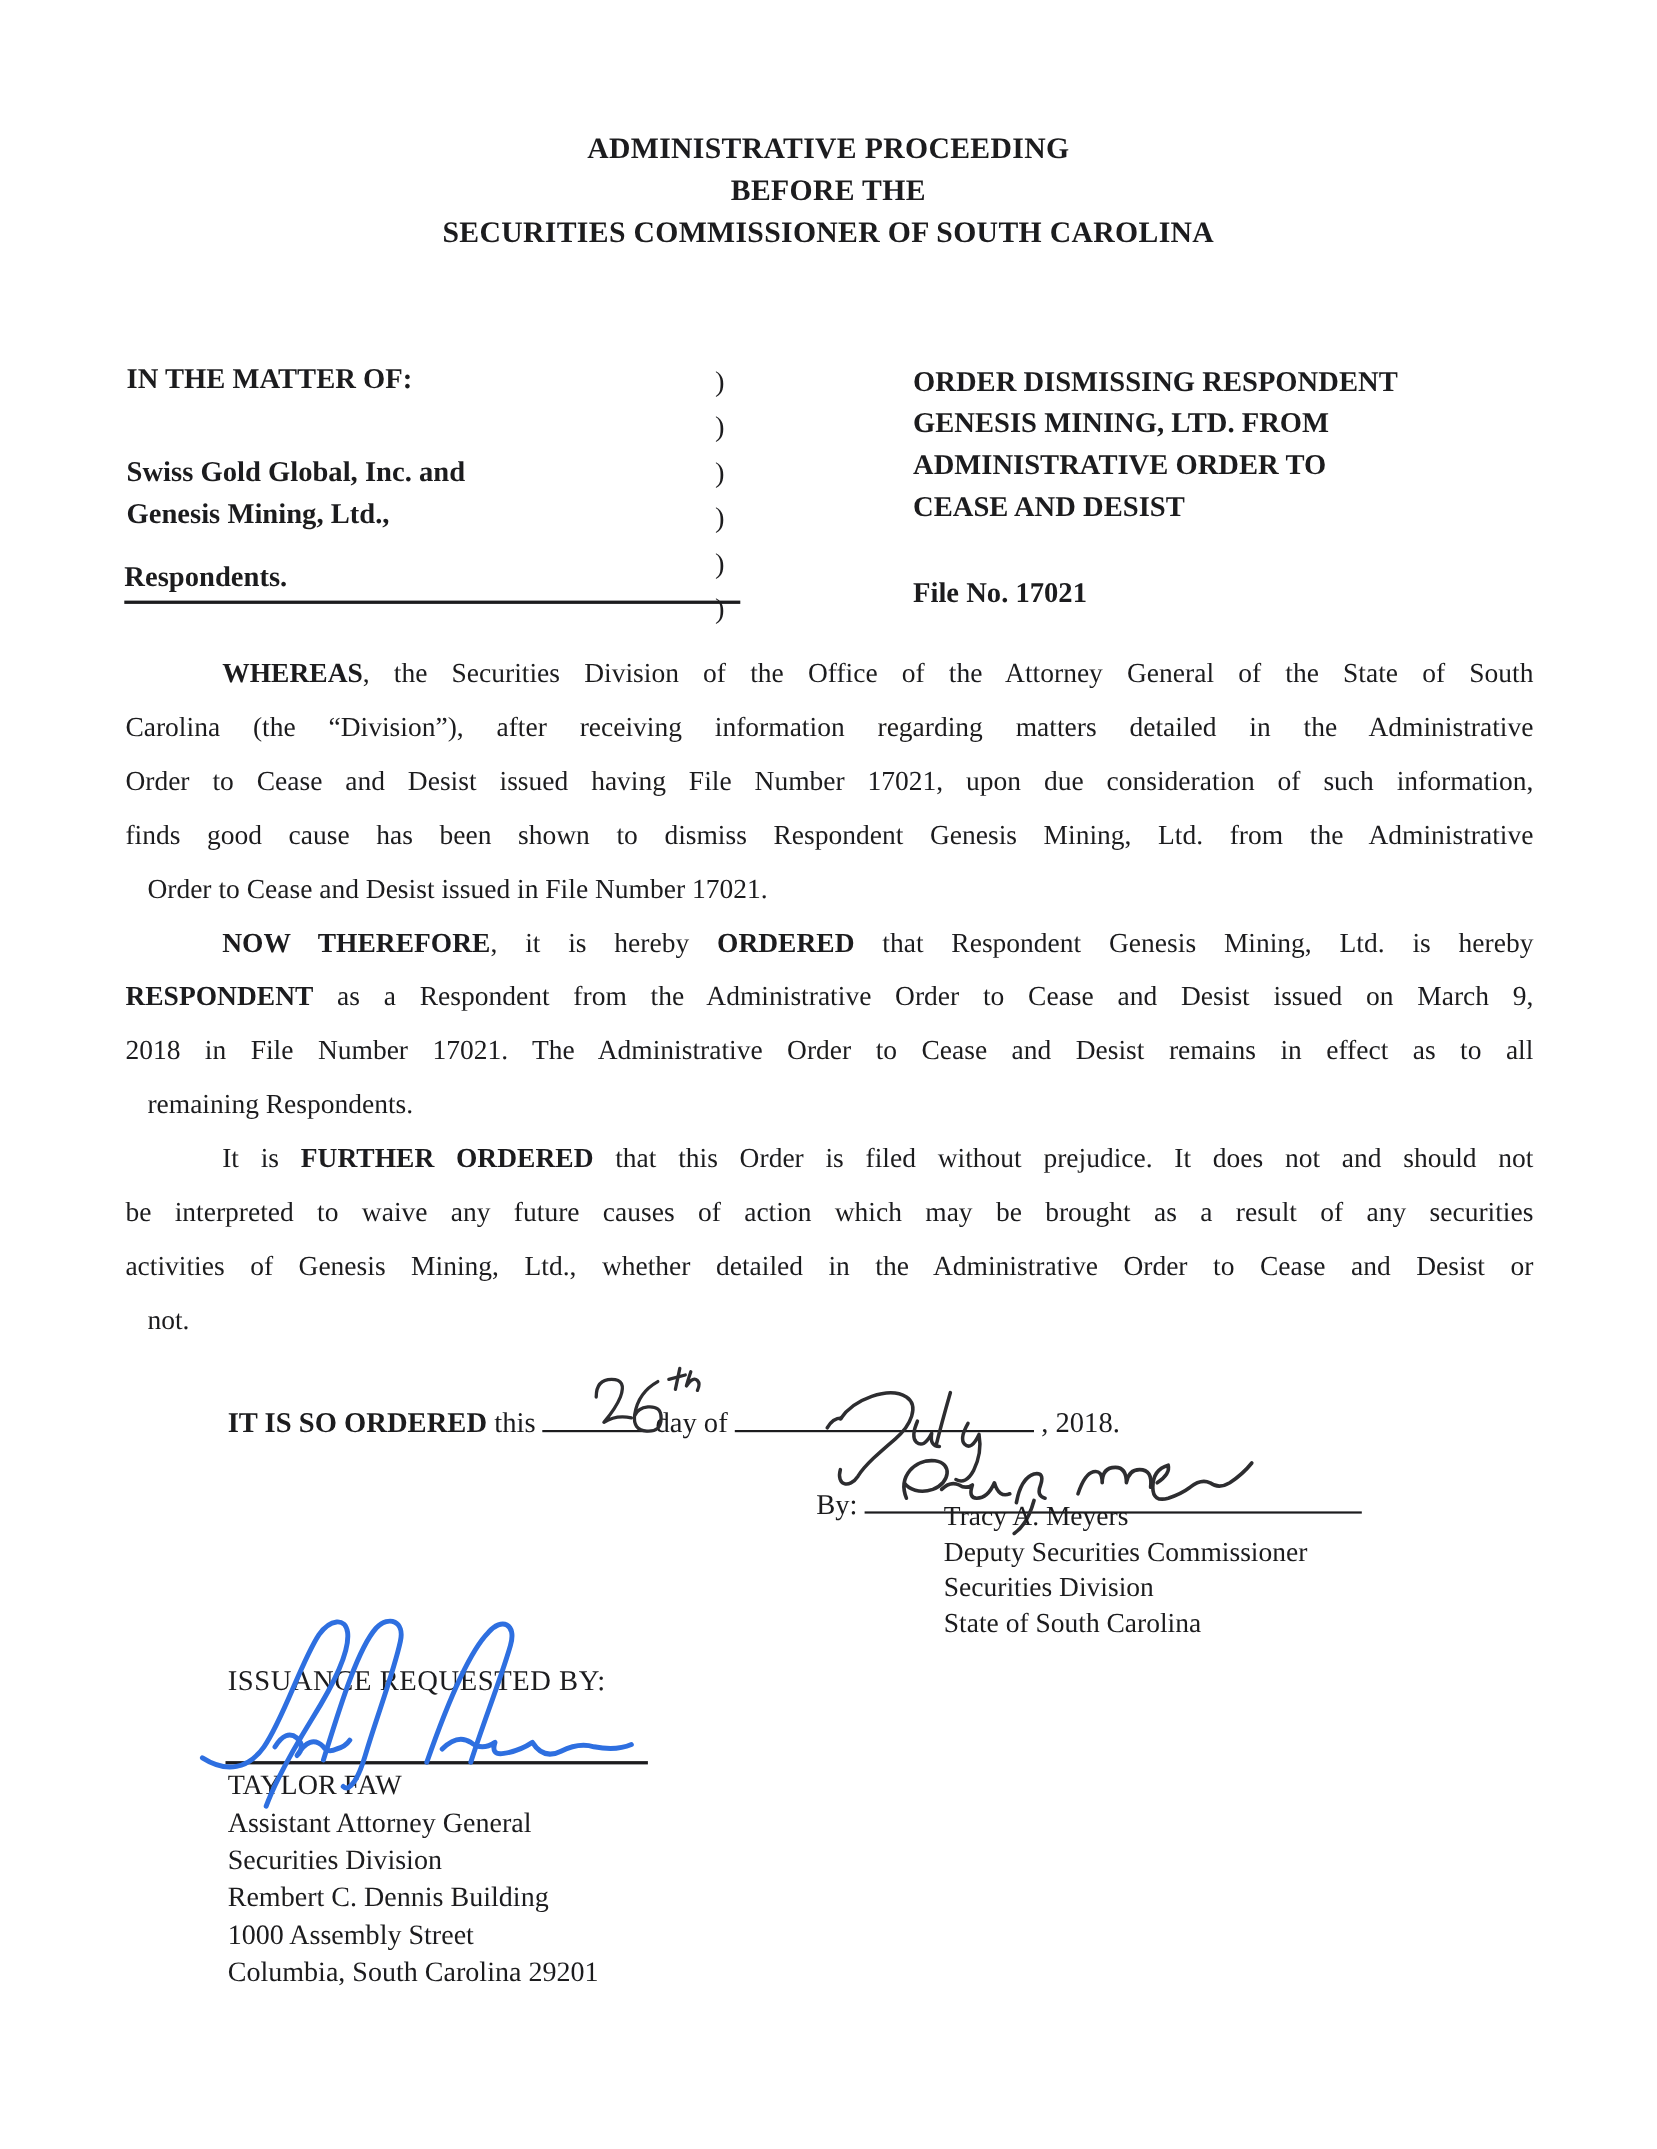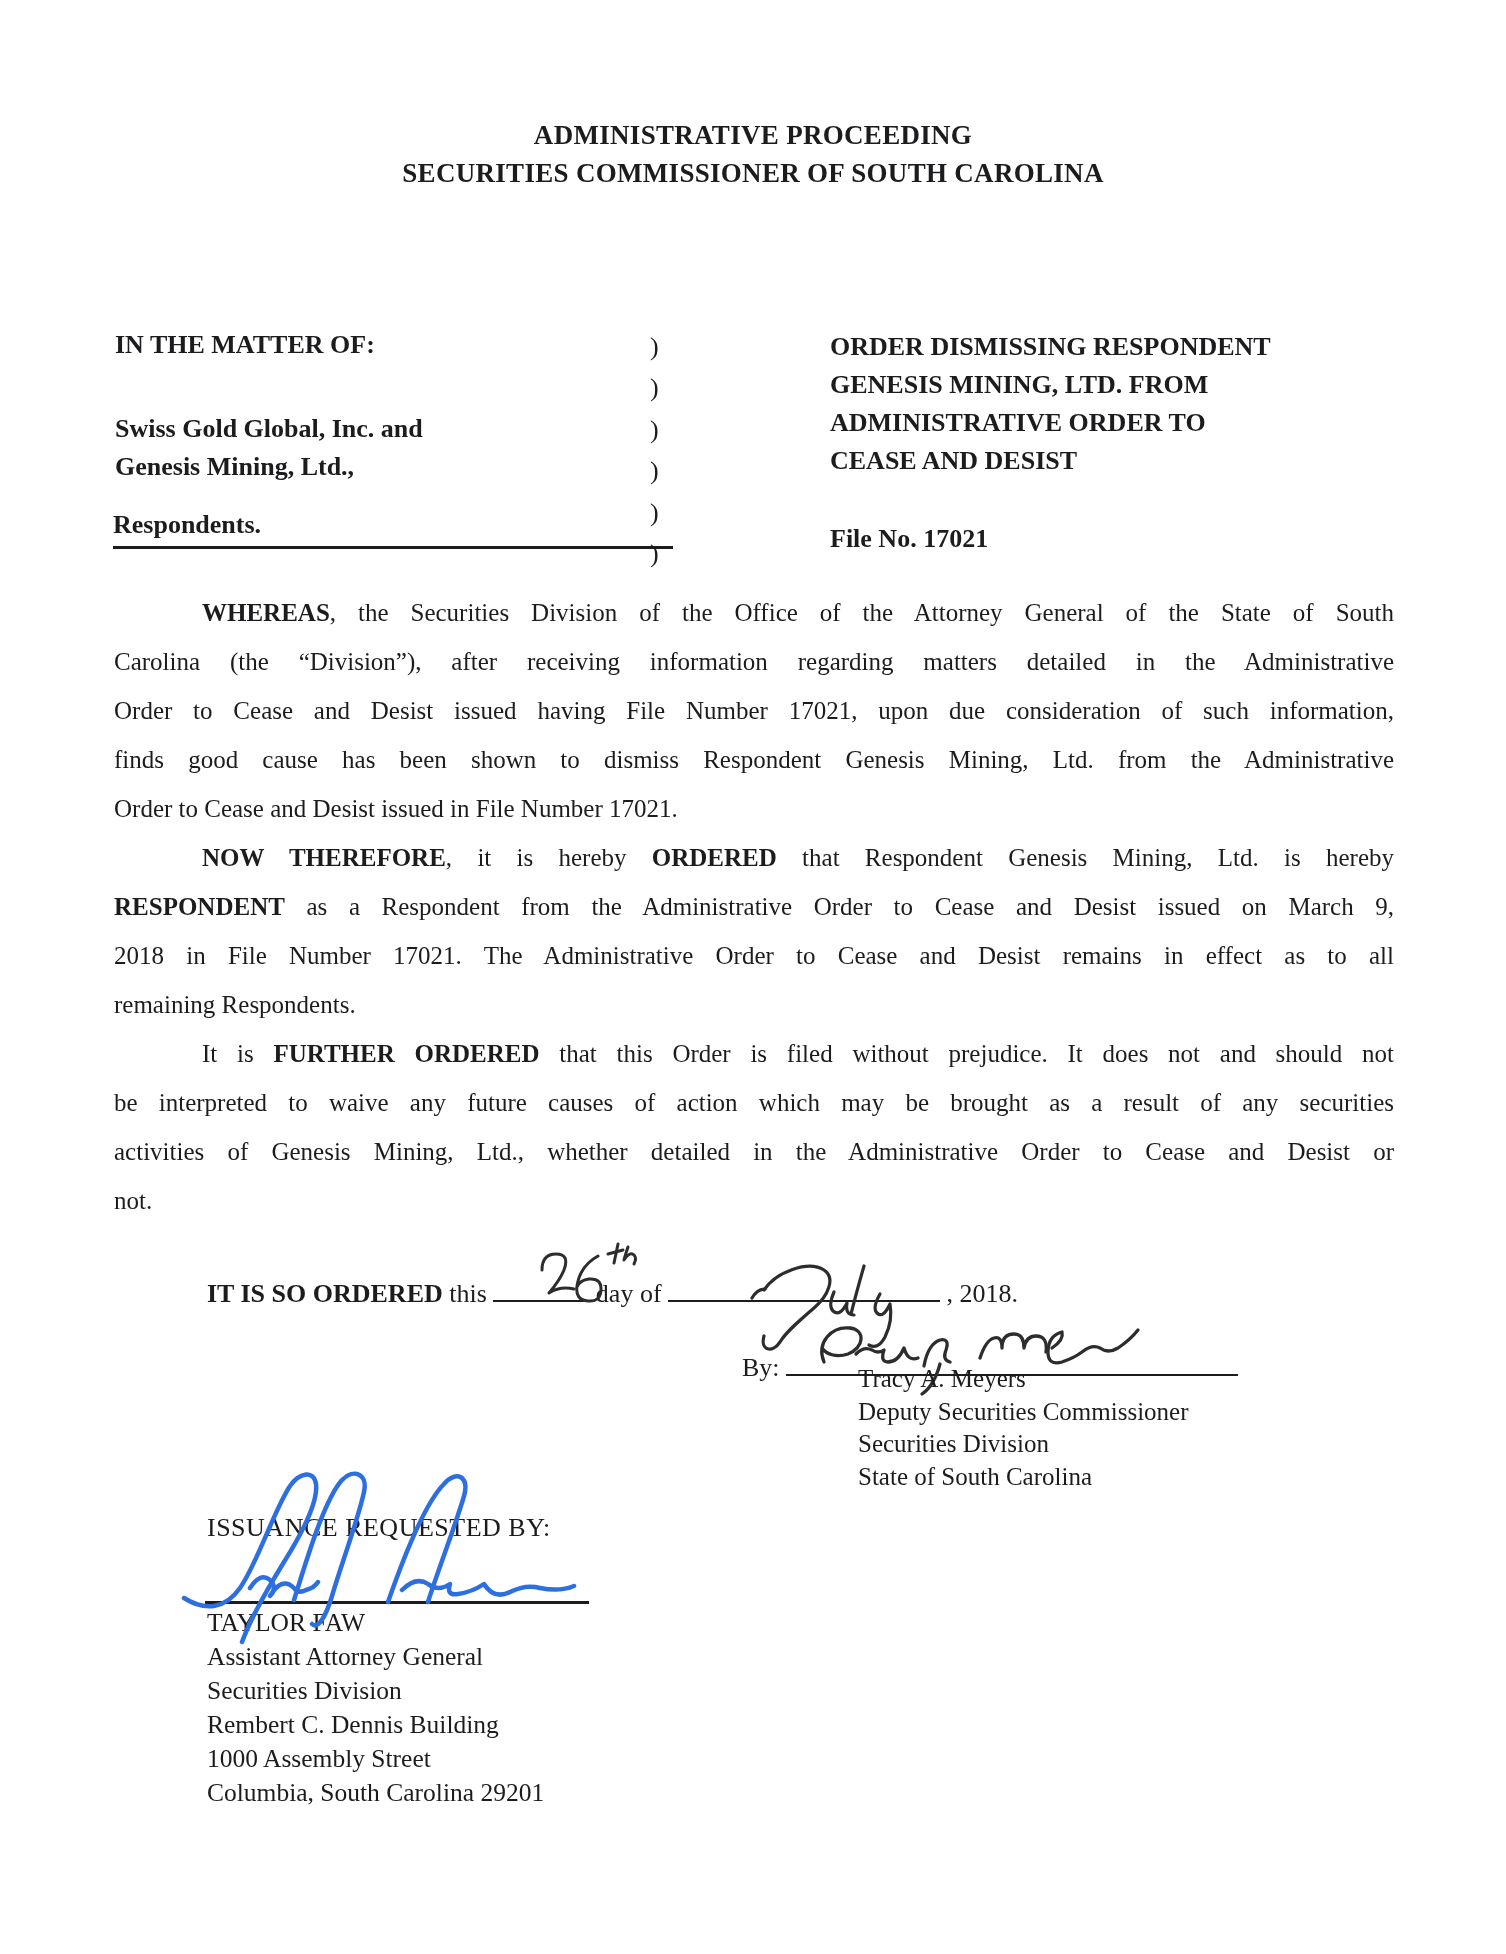--- a/index.html
+++ b/index.html
@@ -12,39 +12,40 @@
   .cap-matter{left:115px;top:330px;}
   .cap-party1{left:115px;top:414px;}
   .cap-party2{left:115px;top:452px;}
   .cap-resp{left:113px;top:510px;width:560px;text-align:left;}
   .parens{left:650px;top:326px;font-size:26px;line-height:41.4px;}
   .ordertitle{left:830px;top:328px;font-weight:bold;font-size:26px;line-height:38px;}
   .fileno{left:830px;top:524px;font-weight:bold;font-size:26px;}
   .caprule{left:113px;top:546px;width:560px;height:3px;background:#1c1c1e;}
   .body{left:114px;top:588px;width:1280px;font-size:25px;line-height:49px;}
   .bline{text-align:justify;text-align-last:justify;}
-  .bline.last{text-align-last:left;}
+  .bline.last{text-align-last:left;margin-left:20px;}
   .bline.indent{padding-left:88px;}
   .orderline{left:207px;top:1278px;font-size:26px;white-space:nowrap;}
   .blank{display:inline-block;border-bottom:2.5px solid #1c1c1e;height:22px;vertical-align:baseline;}
   .byrow{left:742px;top:1352px;font-size:26px;white-space:nowrap;}
   .bytyped{left:845px;top:1363px;font-size:25px;line-height:32.5px;margin-left:13px;}
   .issheading{left:207px;top:1513px;font-size:26px;letter-spacing:.5px;}
   .issrule{left:205px;top:1601px;width:384px;height:2.5px;background:#1c1c1e;}
   .isstyped{left:207px;top:1606px;font-size:25.5px;line-height:34px;}
   svg.sig{position:absolute;overflow:visible;}
   b{font-weight:bold;text-align:center;}
 </style>
 </head>
 <body>
 
 <div class="doc">
 
   <div class="abs hdr">
       <div>ADMINISTRATIVE PROCEEDING</div>
+      <div>BEFORE THE</div>
       <div>SECURITIES COMMISSIONER OF SOUTH CAROLINA</div>
     </div>
 
   <div class="abs cap cap-matter">IN THE MATTER OF:</div>
   <div class="abs cap cap-party1">Swiss Gold Global, Inc. and</div>
   <div class="abs cap cap-party2">Genesis Mining, Ltd.,</div>
   <div class="abs cap cap-resp">Respondents.</div>
   <div class="abs caprule"></div>
 
   <div class="abs parens">

